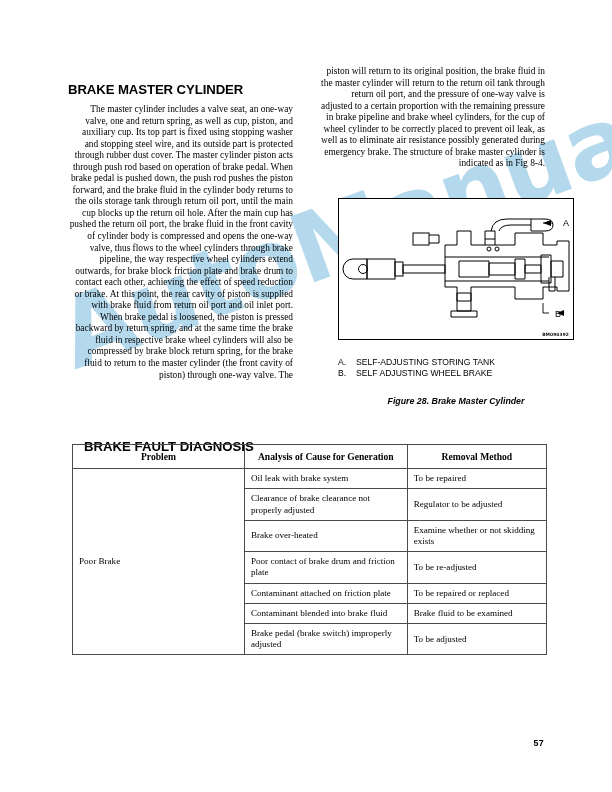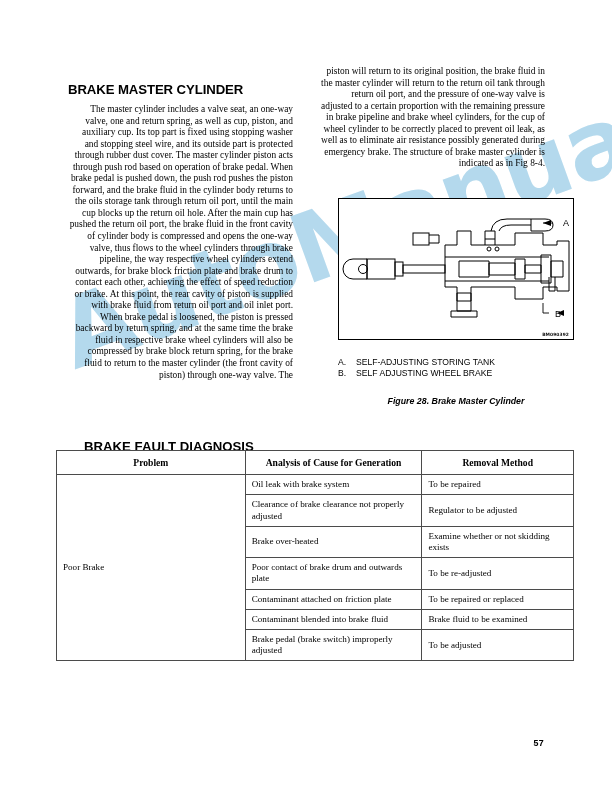--- a/index.html
+++ b/index.html
@@ -137,29 +137,28 @@
     left: 68px;
     top: 423px;
     font-family: "Liberation Sans", sans-serif;
     font-size: 13.2px;
     font-weight: bold;
     margin: 16px;
     z-index: 10;
   }
   table.fault-table {
     position: absolute;
-    left: 56px;
+    left: 72px;
     top: 444px;
-    width: 518px;
+    width: 475px;
     border-collapse: collapse;
     font-family: "Liberation Serif", serif;
     font-size: 9.1px;
     z-index: 10;
     background: transparent;
-    margin-top: 6px;
   }
   table.fault-table th,
   table.fault-table td {
     border: 0.8px solid #4b4b4b;
     padding: 4px 6px;
     vertical-align: middle;
     line-height: 11.2px;
   }
   table.fault-table thead th {
     text-align: center;
@@ -290,21 +289,21 @@
       </tr>
       <tr>
         <td class="cause-cell">Clearance of brake clearance not properly adjusted</td>
         <td class="method-cell">Regulator to be adjusted</td>
       </tr>
       <tr>
         <td class="cause-cell">Brake over-heated</td>
         <td class="method-cell">Examine whether or not skidding exists</td>
       </tr>
       <tr>
-        <td class="cause-cell">Poor contact of brake drum and outwards plate</td>
+        <td class="cause-cell">Poor contact of brake drum and friction plate</td>
         <td class="method-cell">To be re-adjusted</td>
       </tr>
       <tr>
         <td class="cause-cell">Contaminant attached on friction plate</td>
         <td class="method-cell">To be repaired or replaced</td>
       </tr>
       <tr>
         <td class="cause-cell">Contaminant blended into brake fluid</td>
         <td class="method-cell">Brake fluid to be examined</td>
       </tr>

